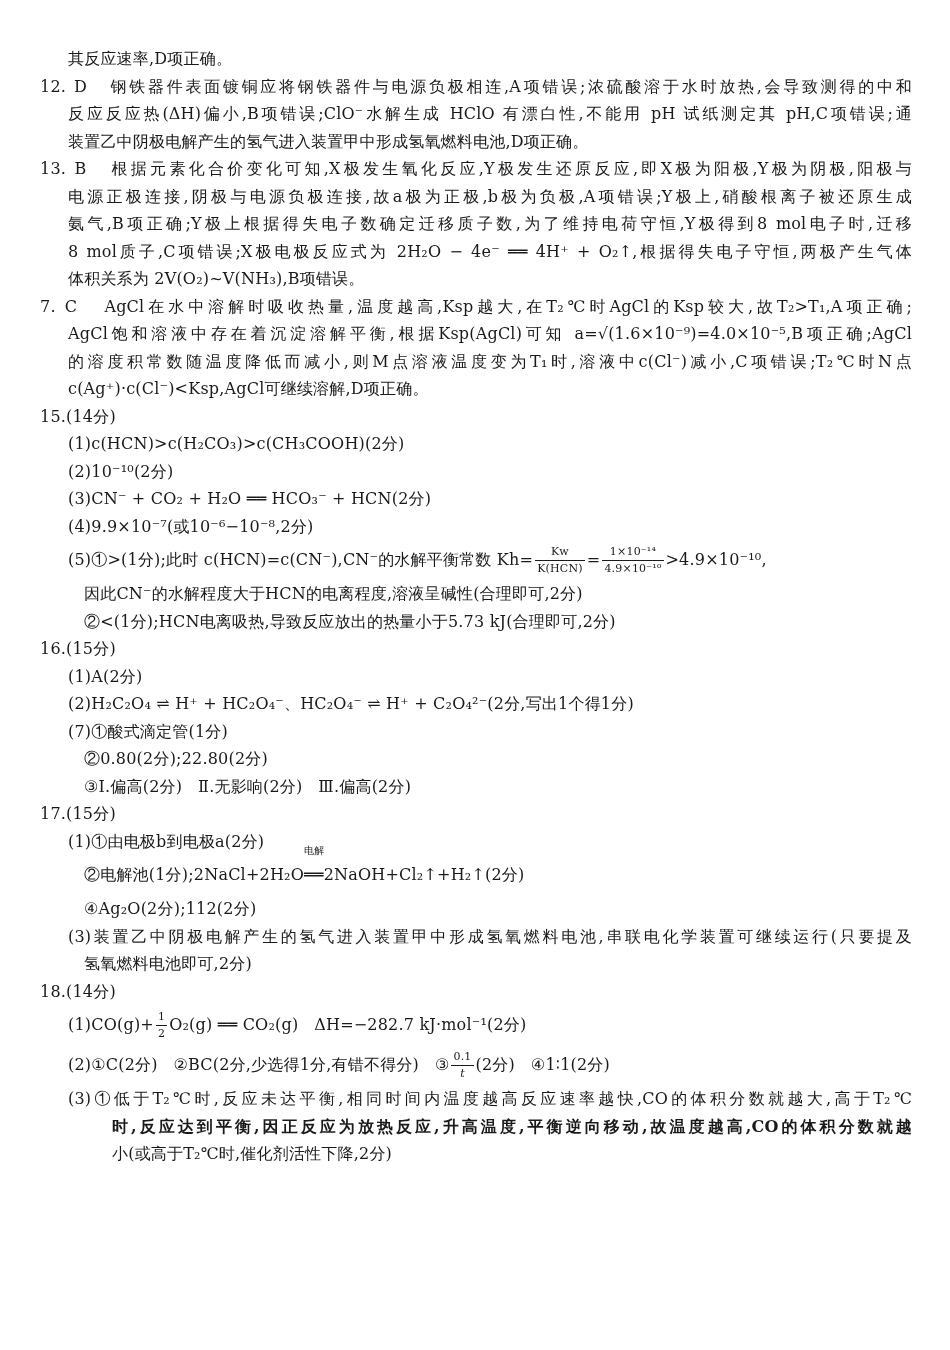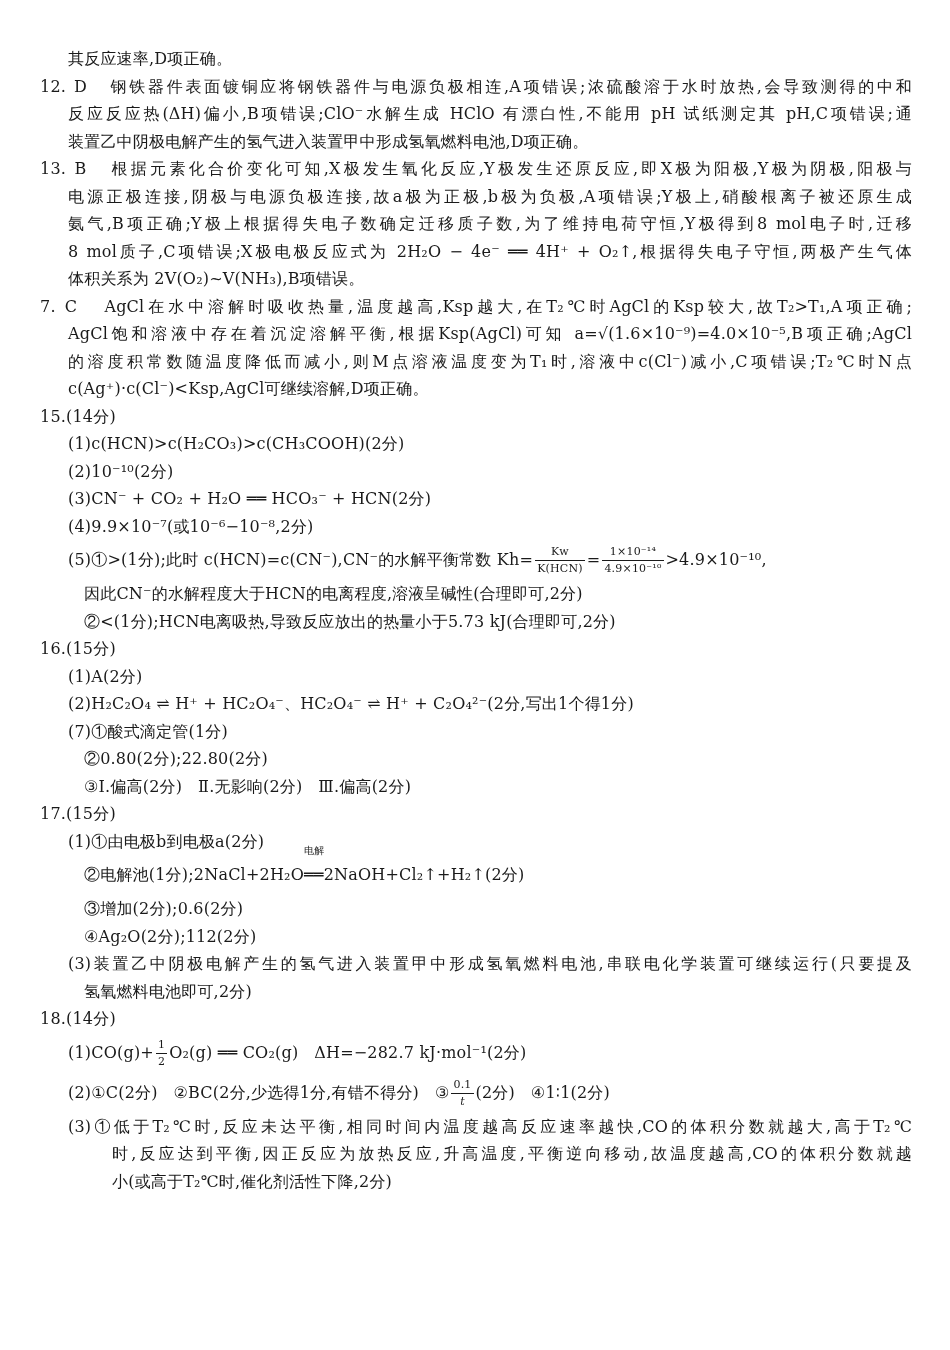--- a/index.html
+++ b/index.html
@@ -70,28 +70,27 @@
     <div class="line ind2" style="white-space:pre;">②0.80(2分);22.80(2分)</div>
     <div class="line ind2" style="white-space:pre;">③Ⅰ.偏高(2分)   Ⅱ.无影响(2分)   Ⅲ.偏高(2分)</div>
   </div>
 
   <div>
     <div class="line">17.(15分)</div>
     <div class="line ind1">(1)①由电极b到电极a(2分)</div>
     <div class="line ind2 tall">
       <span>②电解池(1分);2NaCl+2H₂O</span><span class="over"><span class="top">电解</span><span>══</span></span><span>2NaOH+Cl₂↑+H₂↑(2分)</span>
     </div>
-    <div class="line ind2">③增加(2分);0.6(2分)</div>
     <div class="line ind2">④Ag₂O(2分);112(2分)</div>
     <div class="line ind1 justify">(3)装置乙中阴极电解产生的氢气进入装置甲中形成氢氧燃料电池,串联电化学装置可继续运行(只要提及</div>
     <div class="line ind2">氢氧燃料电池即可,2分)</div>
   </div>
 
   <div>
     <div class="line">18.(14分)</div>
     <div class="line ind1 tall" style="white-space:pre;"><span>(1)CO(g)+</span><span class="frac"><span class="num">1</span><span class="den">2</span></span><span>O₂(g) ══ CO₂(g)   ΔH=−282.7 kJ·mol⁻¹(2分)</span></div>
     <div class="line ind1 tall" style="white-space:pre;"><span>(2)①C(2分)   ②BC(2分,少选得1分,有错不得分)   ③</span><span class="frac"><span class="num">0.1</span><span class="den" style="font-style:italic;">t</span></span><span>(2分)   ④1∶1(2分)</span></div>
     <div class="line ind1 justify">(3)①低于T₂℃时,反应未达平衡,相同时间内温度越高反应速率越快,CO的体积分数就越大,高于T₂℃</div>
-    <div class="line ind3 justify" style="padding-left:72px;">时,反应达到平衡,因正反应为放热反应,升高温度,平衡逆向移动,故温度越高,CO的体积分数就越</div>
+    <div class="line ind3 justify" style="padding-left:72px;font-weight:bold;">时,反应达到平衡,因正反应为放热反应,升高温度,平衡逆向移动,故温度越高,CO的体积分数就越</div>
     <div class="line ind3">小(或高于T₂℃时,催化剂活性下降,2分)</div>
   </div>
 
 </div>
 
 </body></html>

